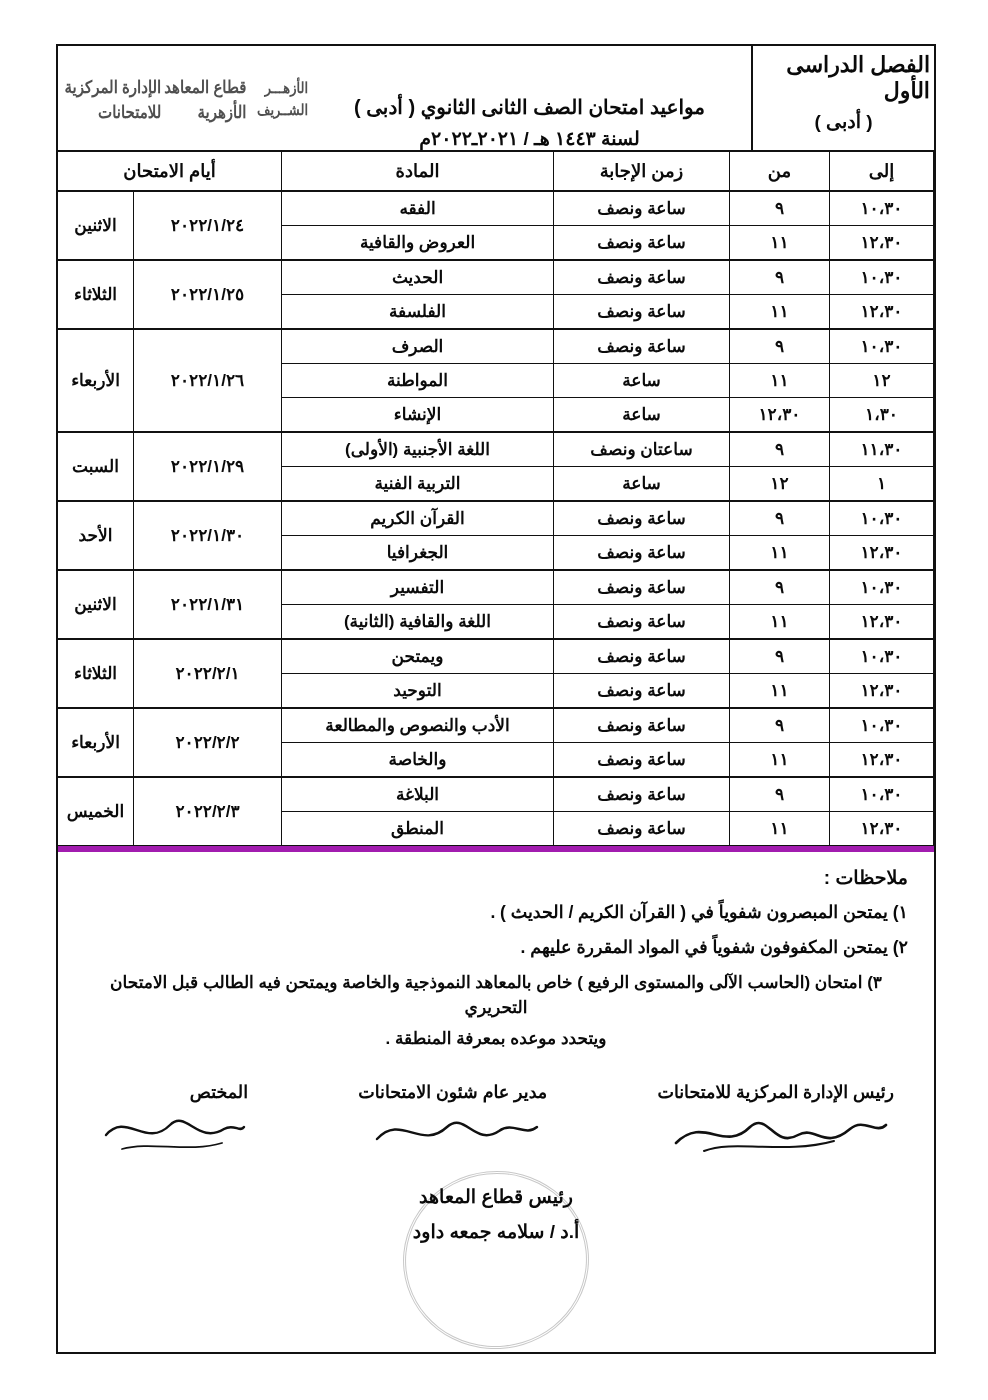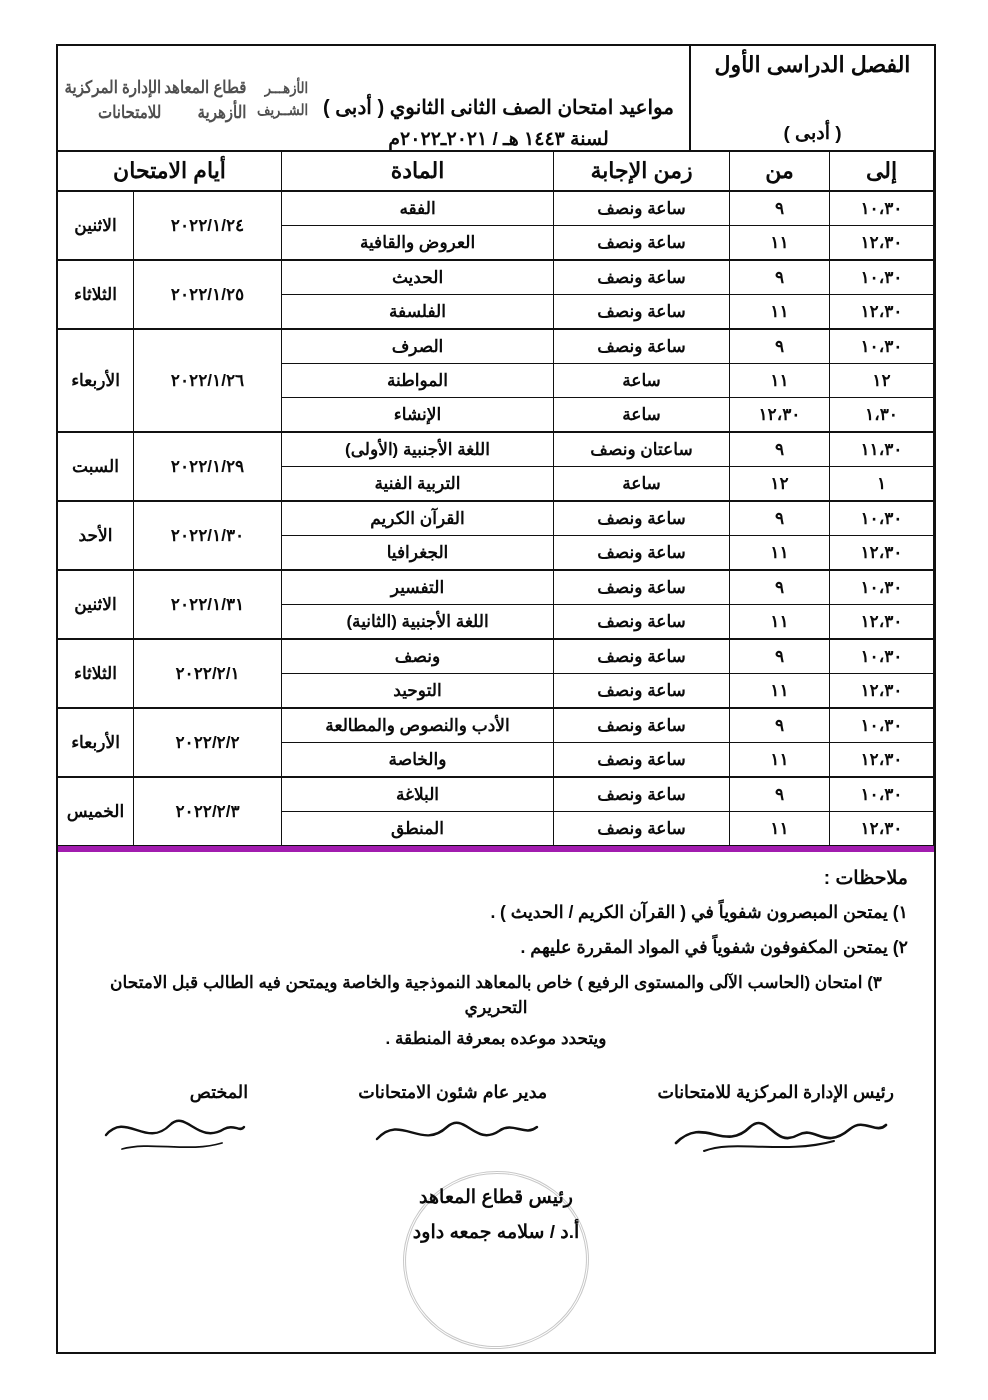--- a/index.html
+++ b/index.html
@@ -28,27 +28,27 @@
 
   
   .header {
     display: flex;
     flex-direction: row;
     height: 106px;
     border-bottom: 2px solid #111;
     box-sizing: border-box;
   }
   .hdr-box {
-    width: 245px;
+    width: 183px;
     border-left: 2px solid #111;
     box-sizing: border-box;
     display: flex;
     flex-direction: column;
     align-items: center;
-    justify-content: space-between;
+    justify-content: flex-start;
     padding: 6px 4px;
   }
   .hdr-box .l1 {
     font-size: 22px;
     font-weight: bold;
     letter-spacing: -0.5px;
   }
   .hdr-box .l2 {
     font-size: 19px;
     font-weight: bold;
@@ -102,21 +102,21 @@
     border: 1px solid #111;
     text-align: center;
     font-weight: bold;
     padding: 0;
     height: 33px;
     font-size: 17px;
     color: #0b0b0b;
   }
   table.sched thead th {
     height: 38px;
-    font-size: 22px;
+    font-size: 18px;
     border-top: none;
     border-bottom: 2px solid #111;
   }
   col.c-to   { width: 104px; }
   col.c-from { width: 100px; }
   col.c-dur  { width: 176px; }
   col.c-subj { width: 272px; }
   col.c-date { width: 148px; }
   col.c-day  { width: 76px; }
 
@@ -330,27 +330,27 @@
           <td class="num">٩</td>
           <td>ساعة ونصف</td>
           <td class="subj">التفسير</td>
           <td class="date" rowspan="2">٢٠٢٢/١/٣١</td>
           <td class="day" rowspan="2">الاثنين</td>
         </tr>
         <tr>
           <td class="num">١٢،٣٠</td>
           <td class="num">١١</td>
           <td>ساعة ونصف</td>
-          <td class="subj">اللغة الأجنبية (الثانية)</td>
-        </tr>
-        <tr class="group-start">
-          <td class="num">١٠،٣٠</td>
-          <td class="num">٩</td>
-          <td>ساعة ونصف</td>
-          <td class="subj">ونصف</td>
+          <td class="subj">اللغة والقافية (الثانية)</td>
+        </tr>
+        <tr class="group-start">
+          <td class="num">١٠،٣٠</td>
+          <td class="num">٩</td>
+          <td>ساعة ونصف</td>
+          <td class="subj">ويمتحن</td>
           <td class="date" rowspan="2">٢٠٢٢/٢/١</td>
           <td class="day" rowspan="2">الثلاثاء</td>
         </tr>
         <tr>
           <td class="num">١٢،٣٠</td>
           <td class="num">١١</td>
           <td>ساعة ونصف</td>
           <td class="subj">التوحيد</td>
         </tr>
         <tr class="group-start">

